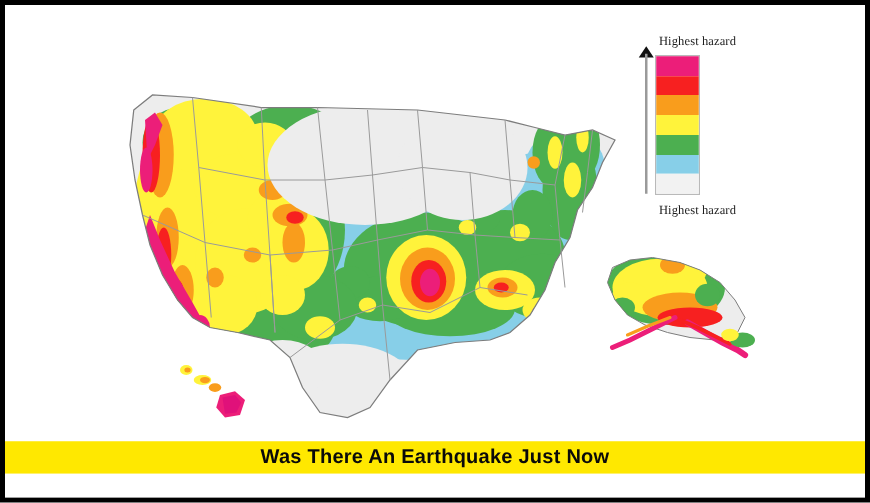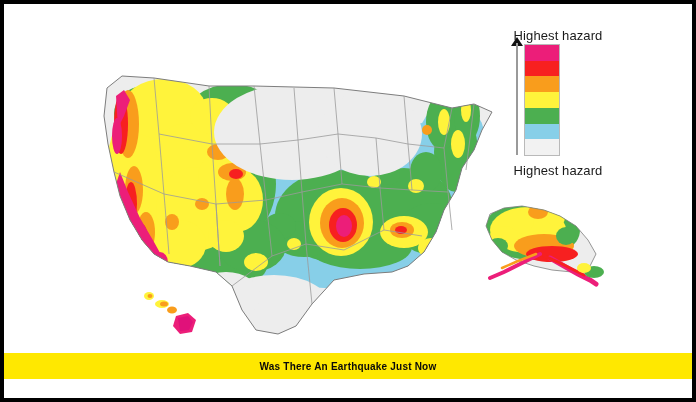--- a/index.html
+++ b/index.html
@@ -27,24 +27,25 @@
   
   .legend{
     position:absolute;
     left:494px;top:24px;
     width:120px;height:152px;
   }
   .legend-top-label,.legend-bottom-label{
     position:absolute;
     left:0;width:120px;
     text-align:center;
-    font-size:13px;
+    font-size:10px;
     color:#1a1a1a;
     letter-spacing:.1px;
     white-space:nowrap;
+    font-family:Liberation Serif, serif;
   }
   .legend-top-label{top:0px;}
   .legend-bottom-label{top:135px;}
   .legend-axis{
     position:absolute;
     left:18px;top:15px;
     width:2px;height:112px;
     background:#9a9a9a;
   }
   .legend-arrow{
@@ -69,21 +70,21 @@
   .caption-bar{
     position:absolute;
     left:0;top:349px;
     width:688px;height:26px;
     background:#ffe800;
     display:flex;
     align-items:center;
     justify-content:center;
   }
   .caption-text{
-    font-size:10px;
+    font-size:16px;
     font-weight:bold;
     color:#0a0a0a;
     letter-spacing:.2px;
     white-space:nowrap;
   }
   .caption-under{
     position:absolute;
     left:0;top:375px;
     width:688px;height:19px;
     background:#ffffff;

